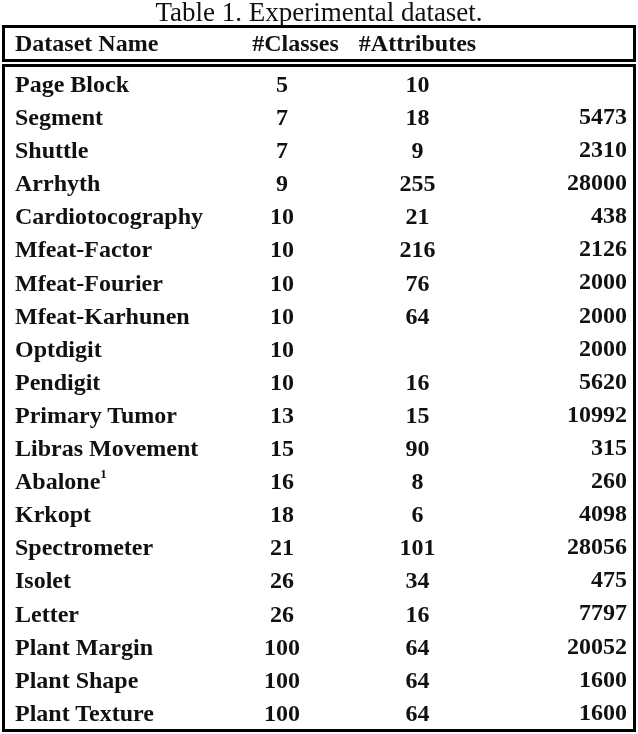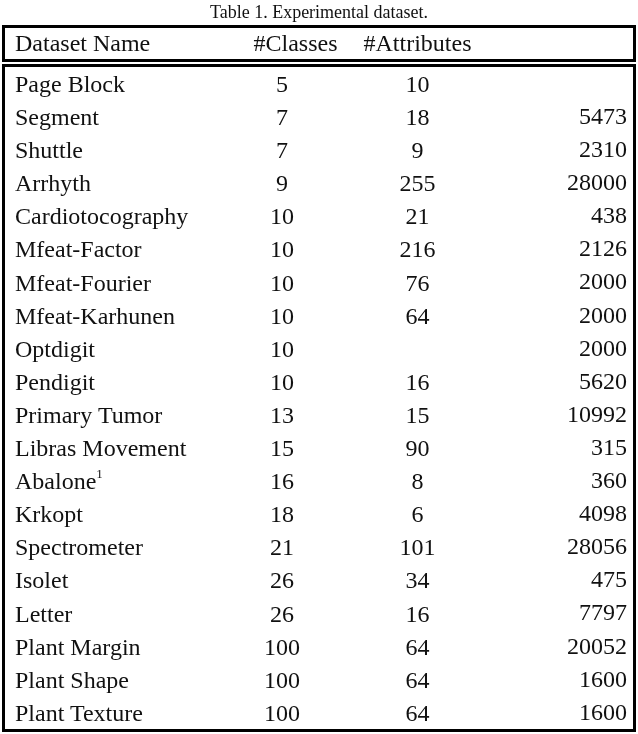--- a/index.html
+++ b/index.html
@@ -15,30 +15,31 @@
       font-family: "Liberation Serif", "DejaVu Serif", serif;
       color: #111111;
     }
     .caption {
       position: absolute;
       left: 0;
       top: 0;
       width: 638px;
       height: 24px;
       text-align: center;
-      font-size: 18px;
+      font-size: 27px;
       line-height: 24px;
       letter-spacing: 0px;
     }
     .box {
       position: absolute;
       left: 2px;
       width: 628px;
       border: 3px solid #000000;
       background: #ffffff;
+      font-weight: bold;
     }
     .header-box {
       top: 25px;
       height: 31px;
     }
     .body-box {
       top: 64px;
       height: 662px;
     }
     .row {
@@ -180,21 +181,21 @@
       <div class="row">
     <span class="cell c-name"><span>Primary Tumor</span><sup></sup></span>
     <span class="cell c-classes">13</span>
     <span class="cell c-attrs">15</span>
     <span class="cell c-examples">315</span>
   </div>
       <div class="row">
     <span class="cell c-name"><span>Libras Movement</span><sup></sup></span>
     <span class="cell c-classes">15</span>
     <span class="cell c-attrs">90</span>
-    <span class="cell c-examples">360</span>
+    <span class="cell c-examples">260</span>
   </div>
       <div class="row">
     <span class="cell c-name"><span>Abalone</span><sup>1</sup></span>
     <span class="cell c-classes">16</span>
     <span class="cell c-attrs">8</span>
     <span class="cell c-examples">4098</span>
   </div>
       <div class="row">
     <span class="cell c-name"><span>Krkopt</span><sup></sup></span>
     <span class="cell c-classes">18</span>

